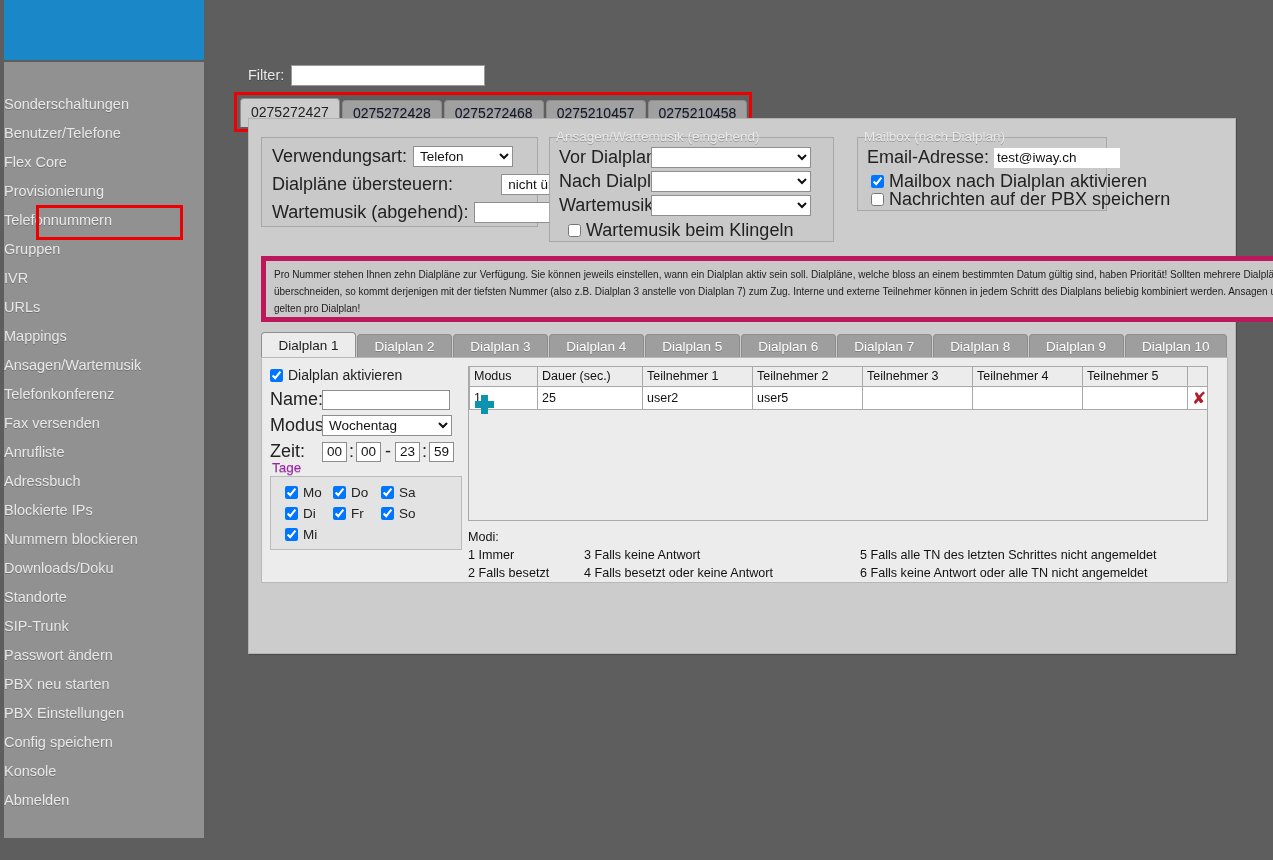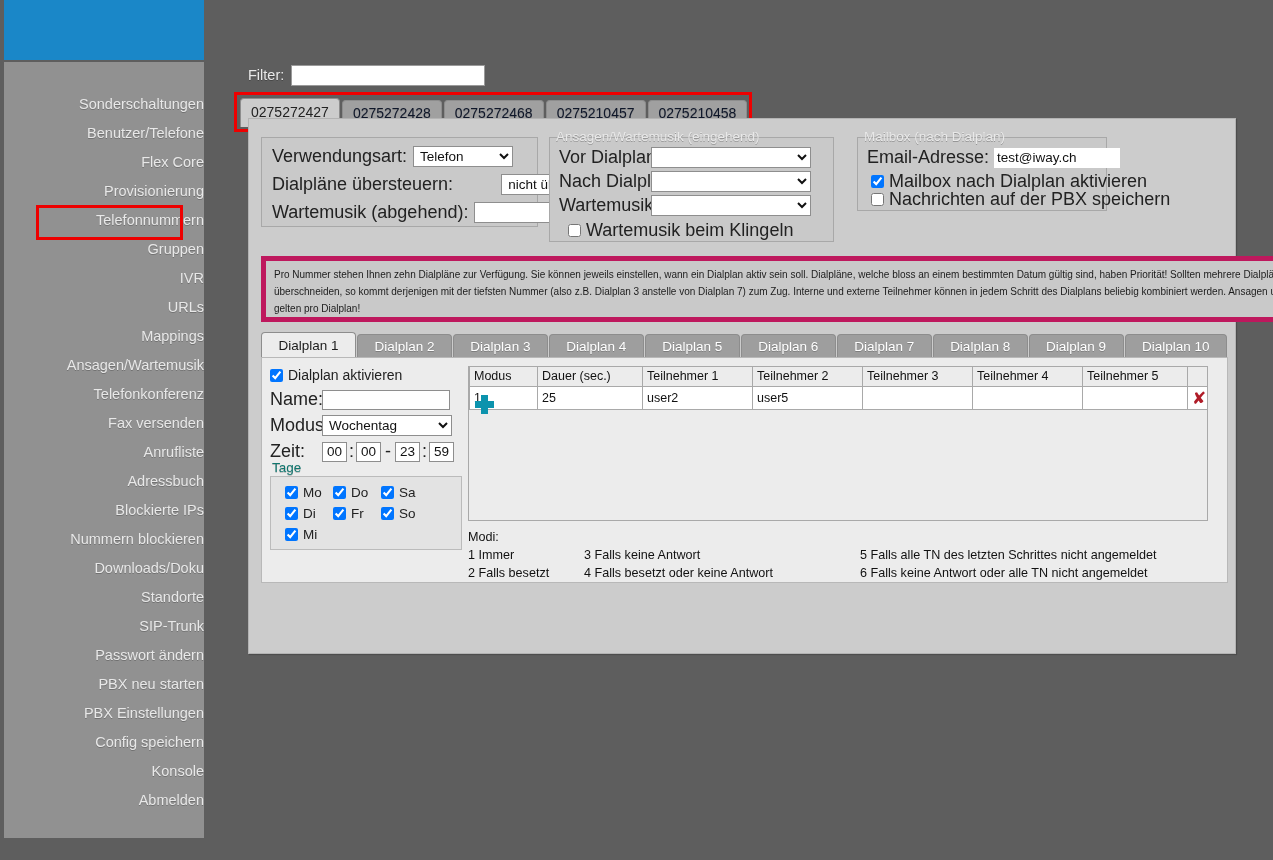--- a/index.html
+++ b/index.html
@@ -20,21 +20,21 @@
     position: absolute; left: 0; top: 0; width: 200px; height: 60px;
     background: #1a87c8;
   }
   #nav {
     position: absolute; left: 0; top: 62px; width: 200px; height: 776px;
     background: #919191;
     padding-top: 28px;
   }
   .nav-item {
     display: block;
-    text-align: right;
+    text-align: left;
     color: #e8e8e8;
     font-size: 14.5px;
     line-height: 29px;
     height: 29px;
     cursor: pointer;
     white-space: nowrap;
     text-shadow: 0 1px 0 rgba(0,0,0,.22);
   }
   .nav-item.selected-box {
     position: relative;
@@ -209,21 +209,21 @@
   .frm-row { display: flex; align-items: center; margin-top: 5px; }
   .frm-row .lbl { width: 52px; }
 
   #tage-fs {
     position: relative; margin-top: 14px;
     border: 1px solid #bbb; background: #e3e3e3;
     padding: 8px 6px 7px 14px; width: 192px;
   }
   #tage-legend {
     position: absolute; top: -17px; left: 1px;
-    color: #0f766e; font-size: 13.5px;
+    color: #a21caf; font-size: 13.5px;
     text-shadow: 0 1px 0 rgba(0,0,0,.22);
   }
   .day-row { display: flex; margin-bottom: 6px; }
   .day { width: 48px; display: flex; align-items: center; font-size: 13.5px; color: #222; }
 
   
   #dp-table-wrap {
     border: 1px solid #a9a9a9;
     background: #ececec;
     width: 740px; height: 155px;

